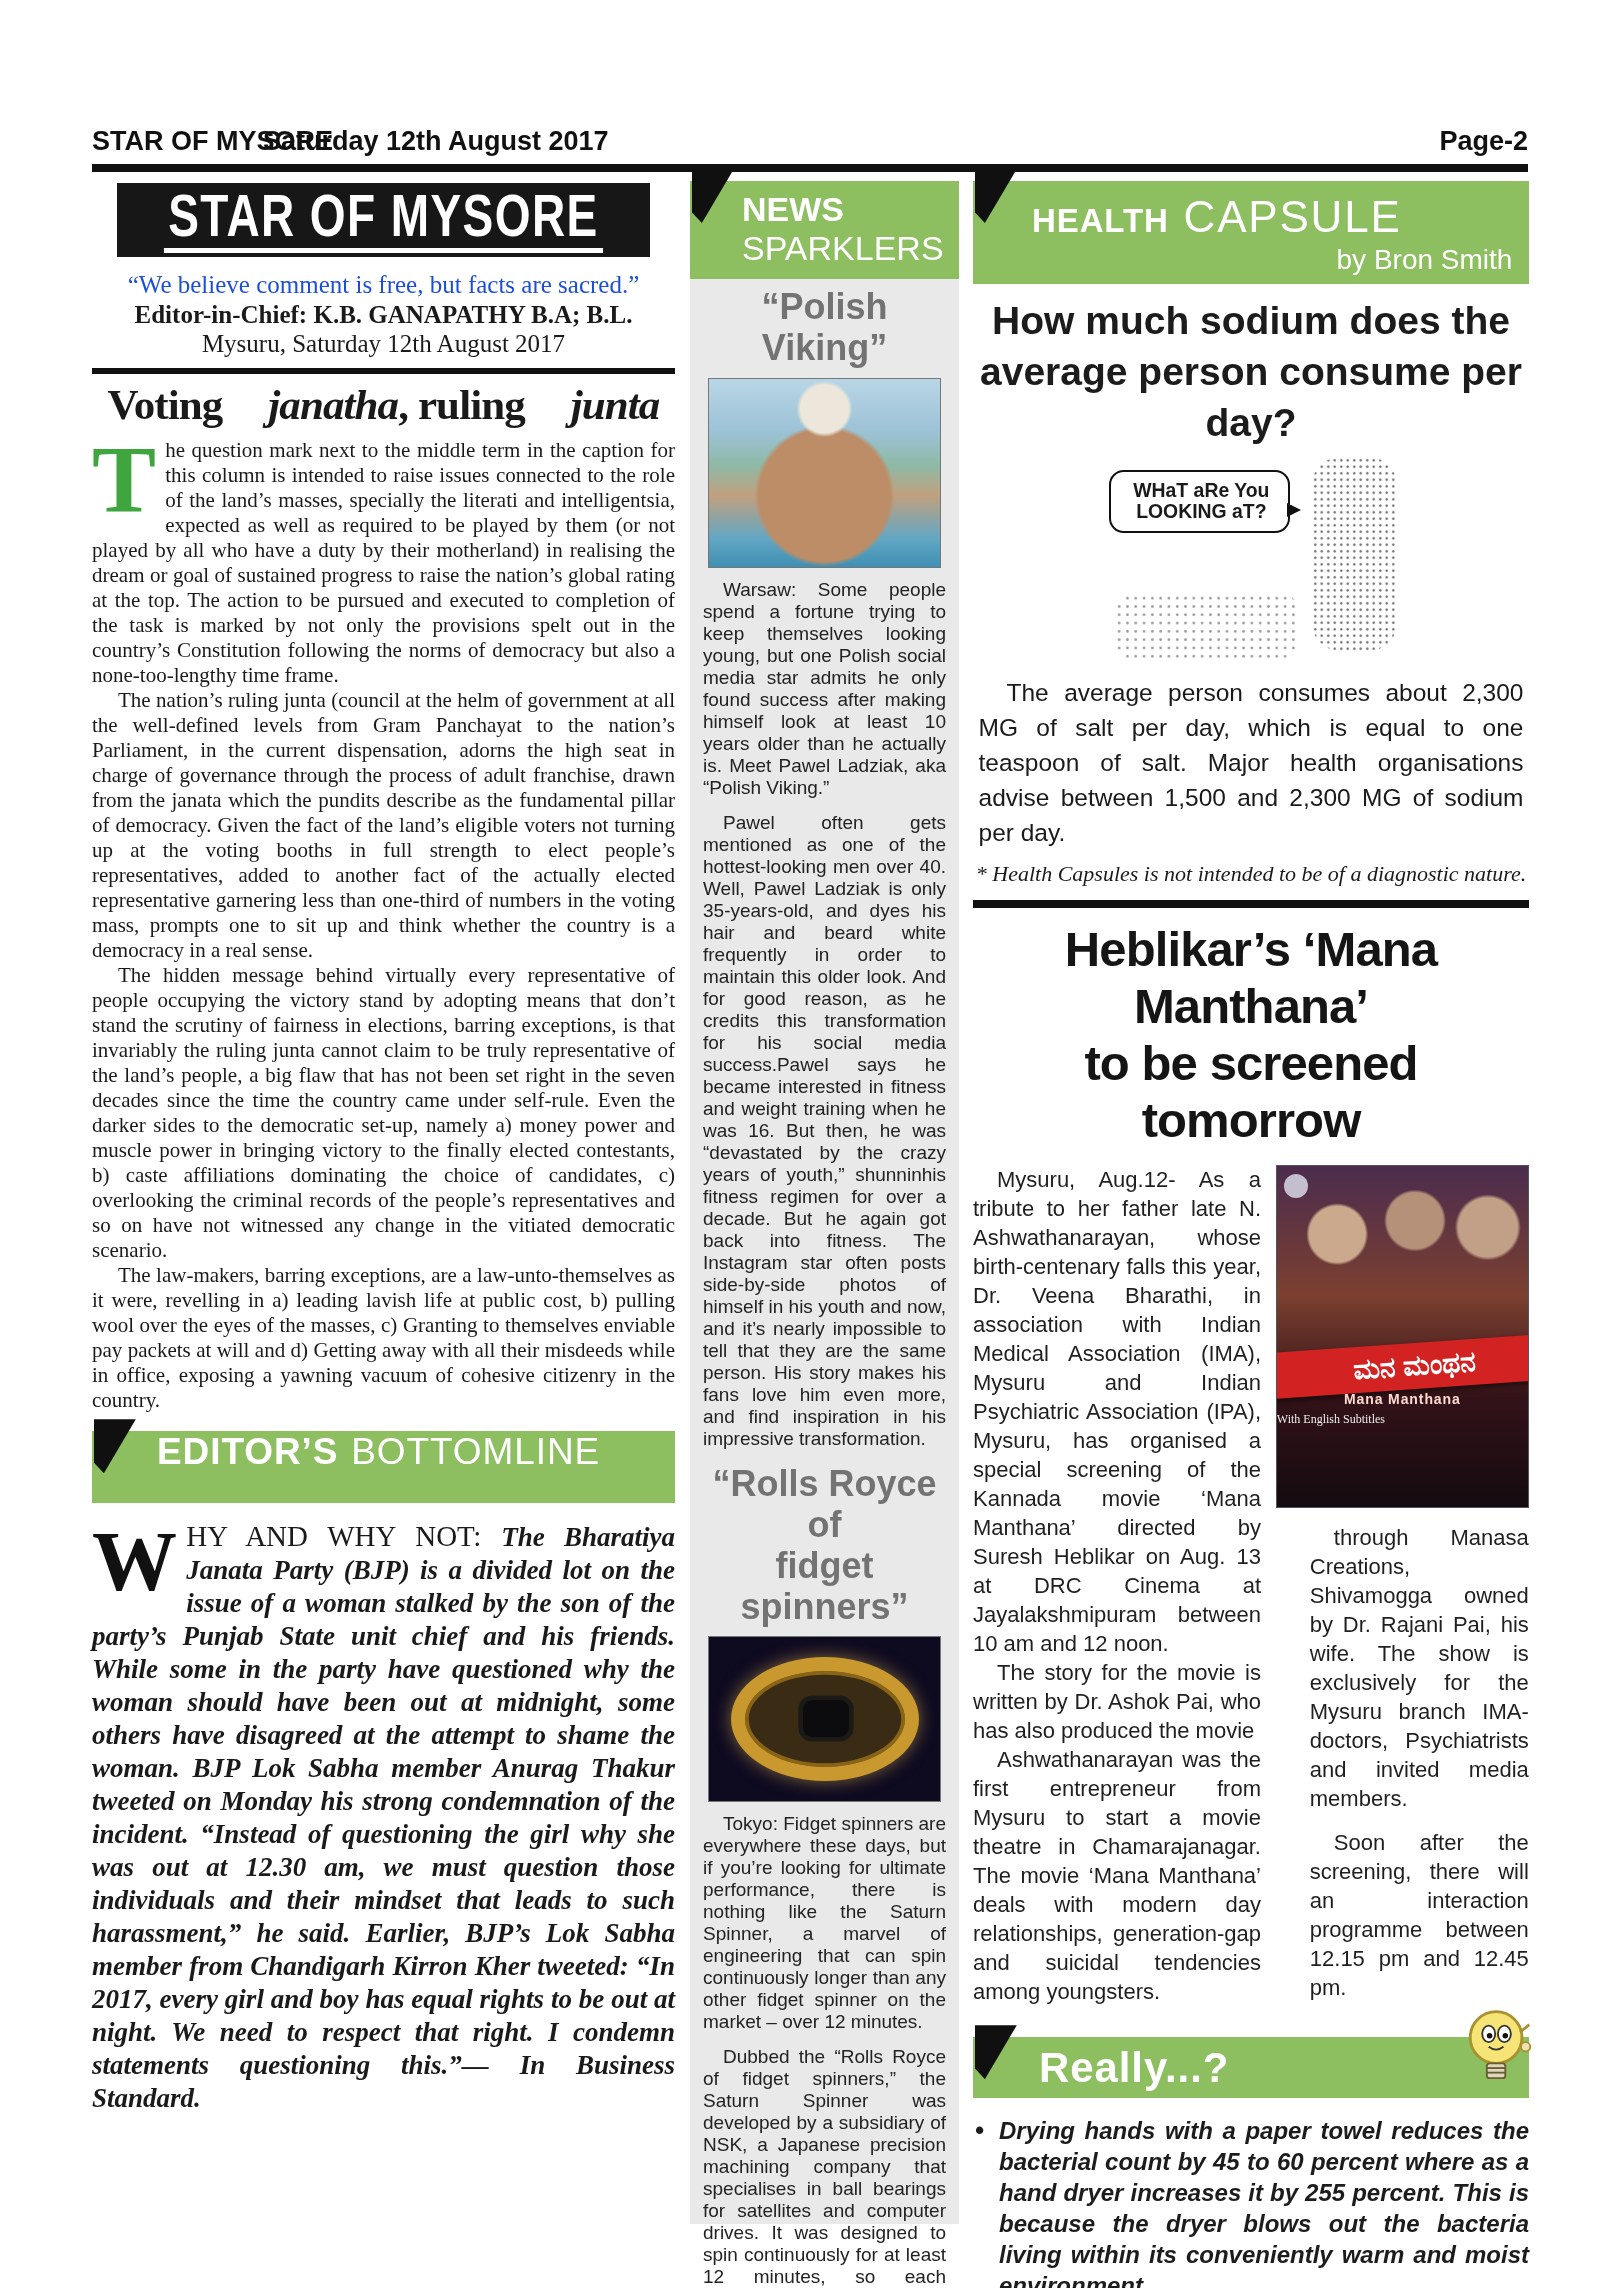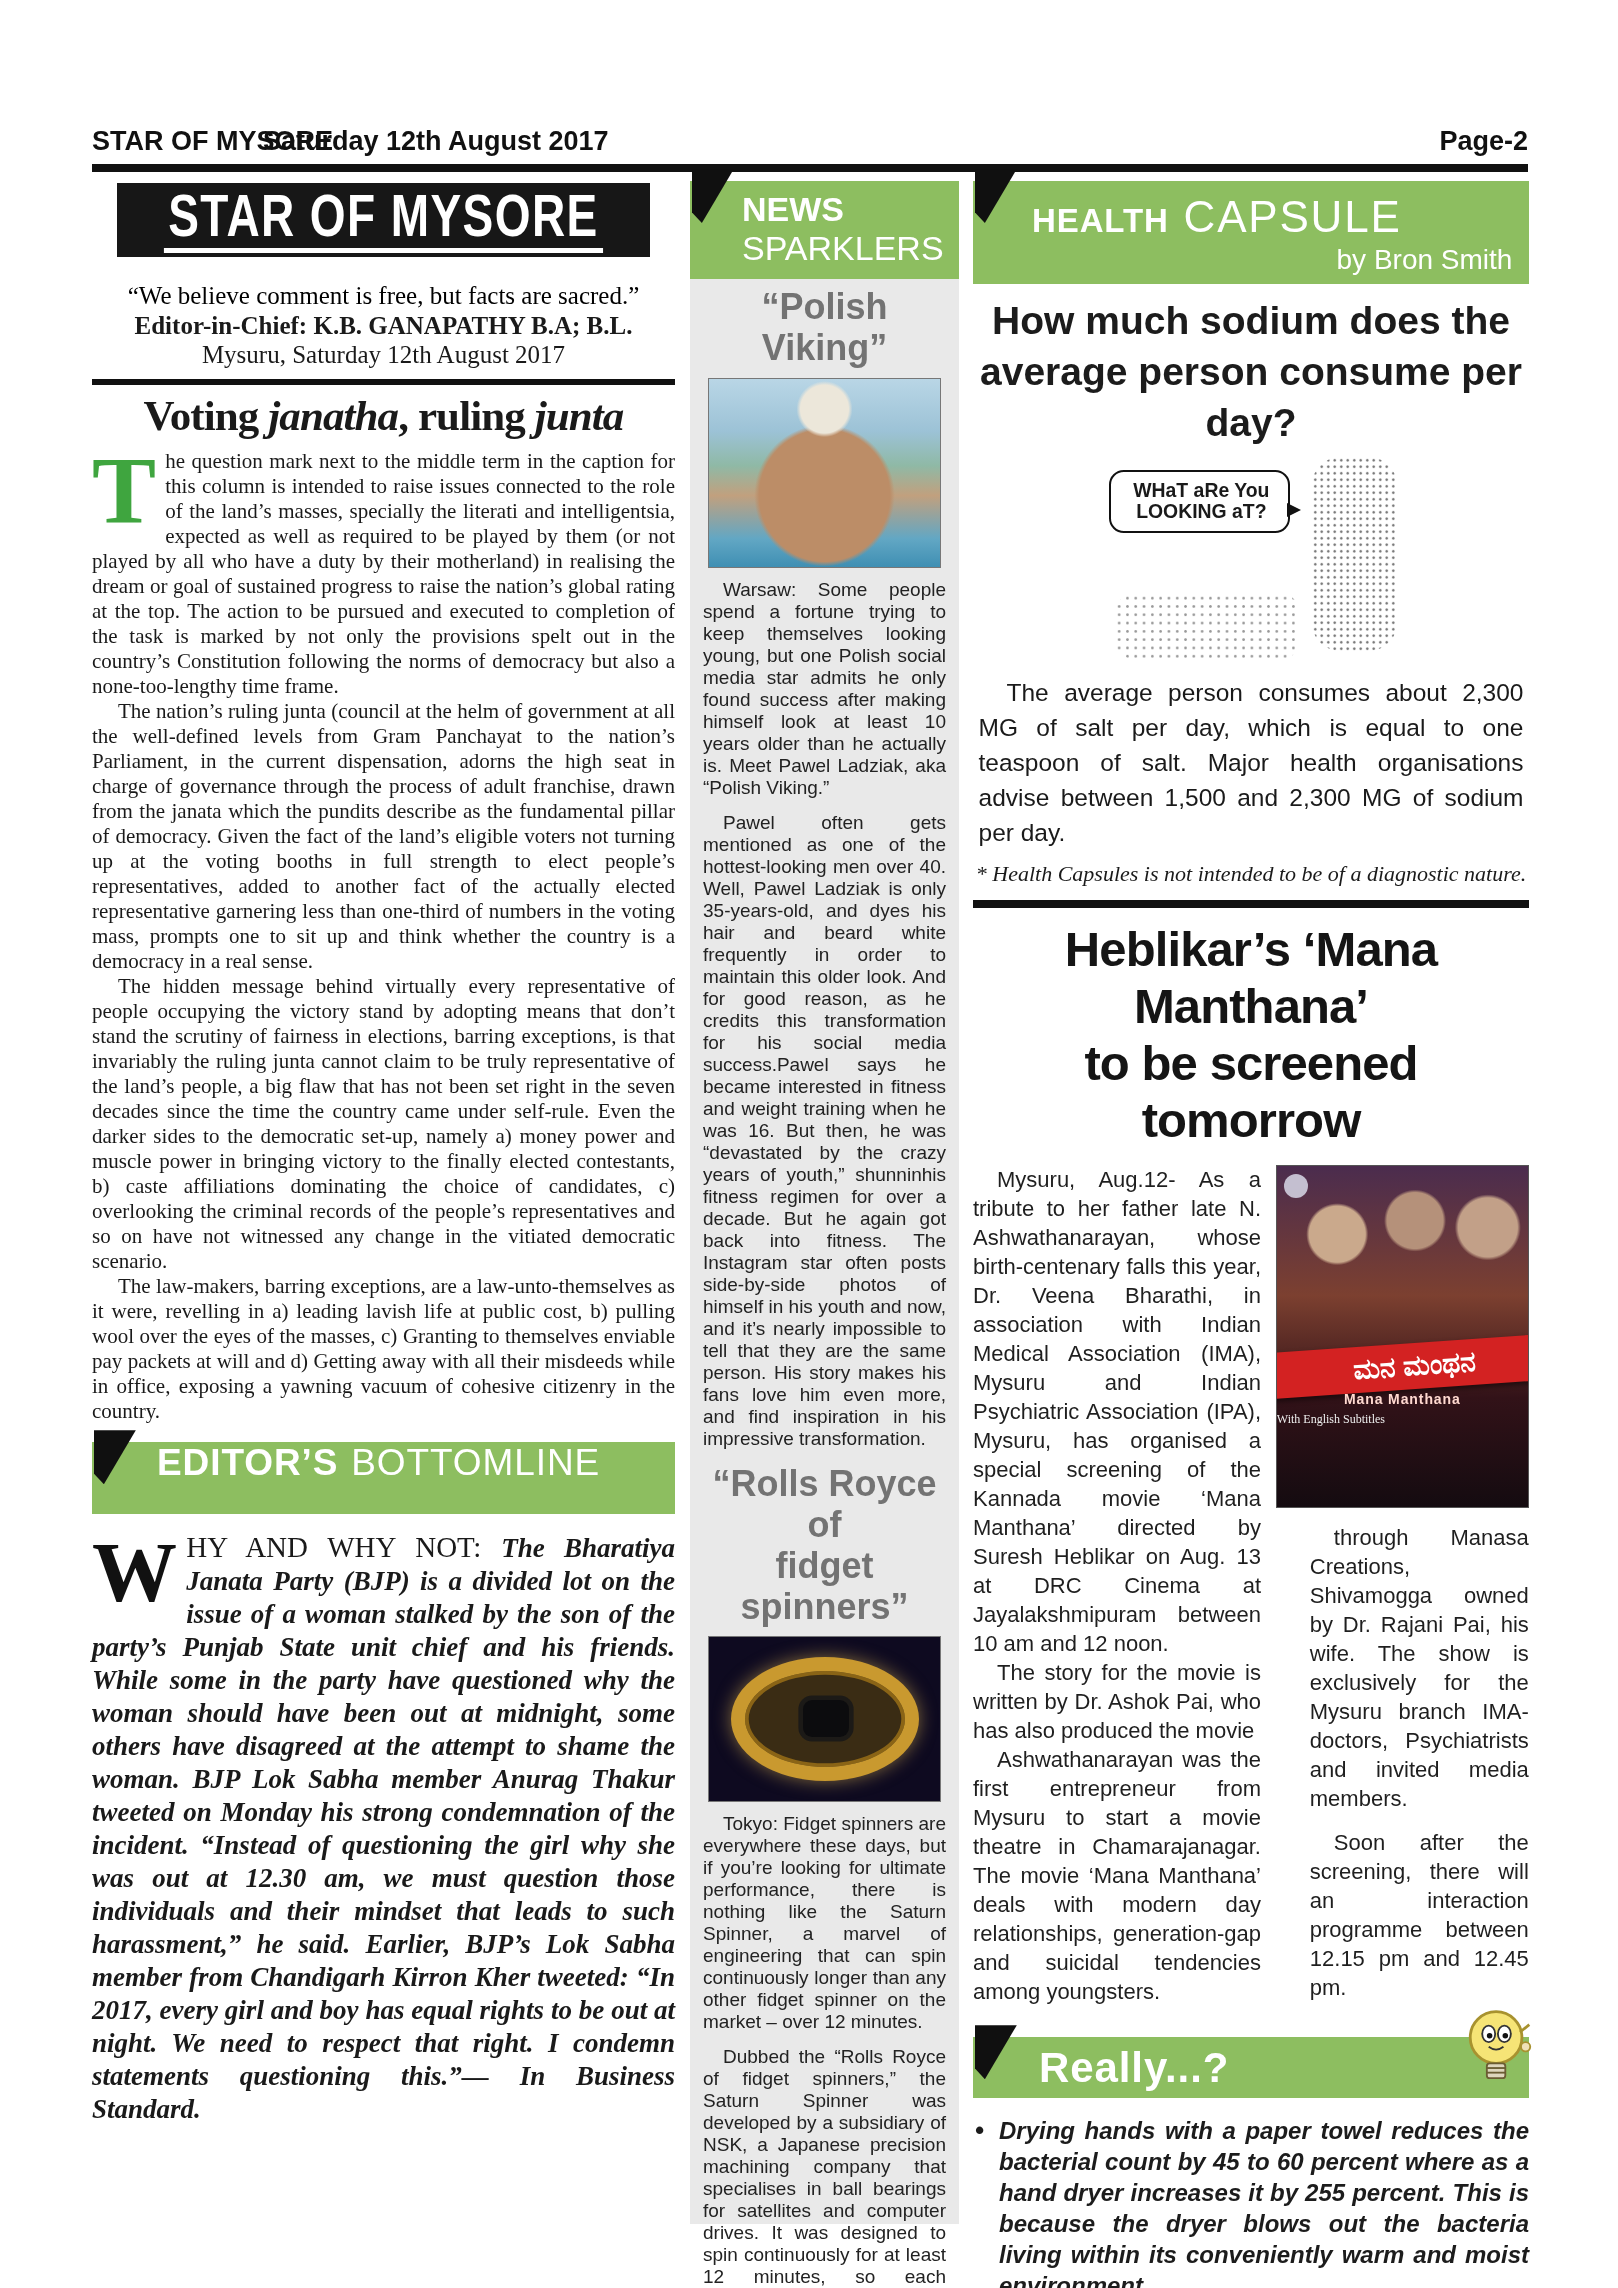--- a/index.html
+++ b/index.html
@@ -19,28 +19,28 @@
   .col-left  { position:absolute; left:92px;  top:181px; width:583px; }
   .col-mid   { position:absolute; left:690px;  top:181px; width:269px; height:2043px; background:#e9e9e9; }
   .col-right { position:absolute; left:973px; top:181px; width:556px; }
 
   
   .masthead { width:533px; margin:1.8px auto 0 auto; background:#171717; height:74px;
               display:flex; align-items:center; justify-content:center; }
   .masthead-title { display:inline-block; color:#fff; font-family:"Liberation Sans", sans-serif;
                     font-weight:700; font-size:59px; letter-spacing:1.8px; transform:scaleX(.78);
                     border-bottom:5.5px solid #fff; padding:0 5.5px 1.8px 5.5px; line-height:1.0; white-space:nowrap; }
-  .motto   { text-align:center; font-size:25px; margin-top:25px; color:#000000; }
+  .motto   { text-align:center; font-size:25px; margin-top:14px; color:#1d4ed8; }
   .ed-line { text-align:center; font-size:25px; font-weight:bold; margin-top:1.8px; }
   .dateline{ text-align:center; font-size:25px; margin-top:1.8px; }
   .mid-rule{ height:6.5px; background:#111; margin-top:9.2px; }
 
   
   .lead-headline { font-size:43px; font-weight:bold; margin-top:5.5px; letter-spacing:-0.9px; text-align:center; }
-  .it { font-style:italic; }
+  .it { font-style:italic;margin-left:36px; }
   .pre { white-space:pre-wrap; }
   .lead-body { margin-top:9.2px; }
   .lead-body p { font-size:21px; line-height:25px; text-align:justify; }
   .lead-body p.indent { text-indent:26px; }
   .dropcap-t { float:left; color:#3fa53f; font-weight:bold; font-size:96px; line-height:74px;
                padding:5.5px 9.2px 0 0; }
   .dropcap-w { float:left; color:#111; font-weight:bold; font-size:85px; line-height:68px;
                padding:7.4px 9.2px 0 0; font-style:normal; }
 
   

